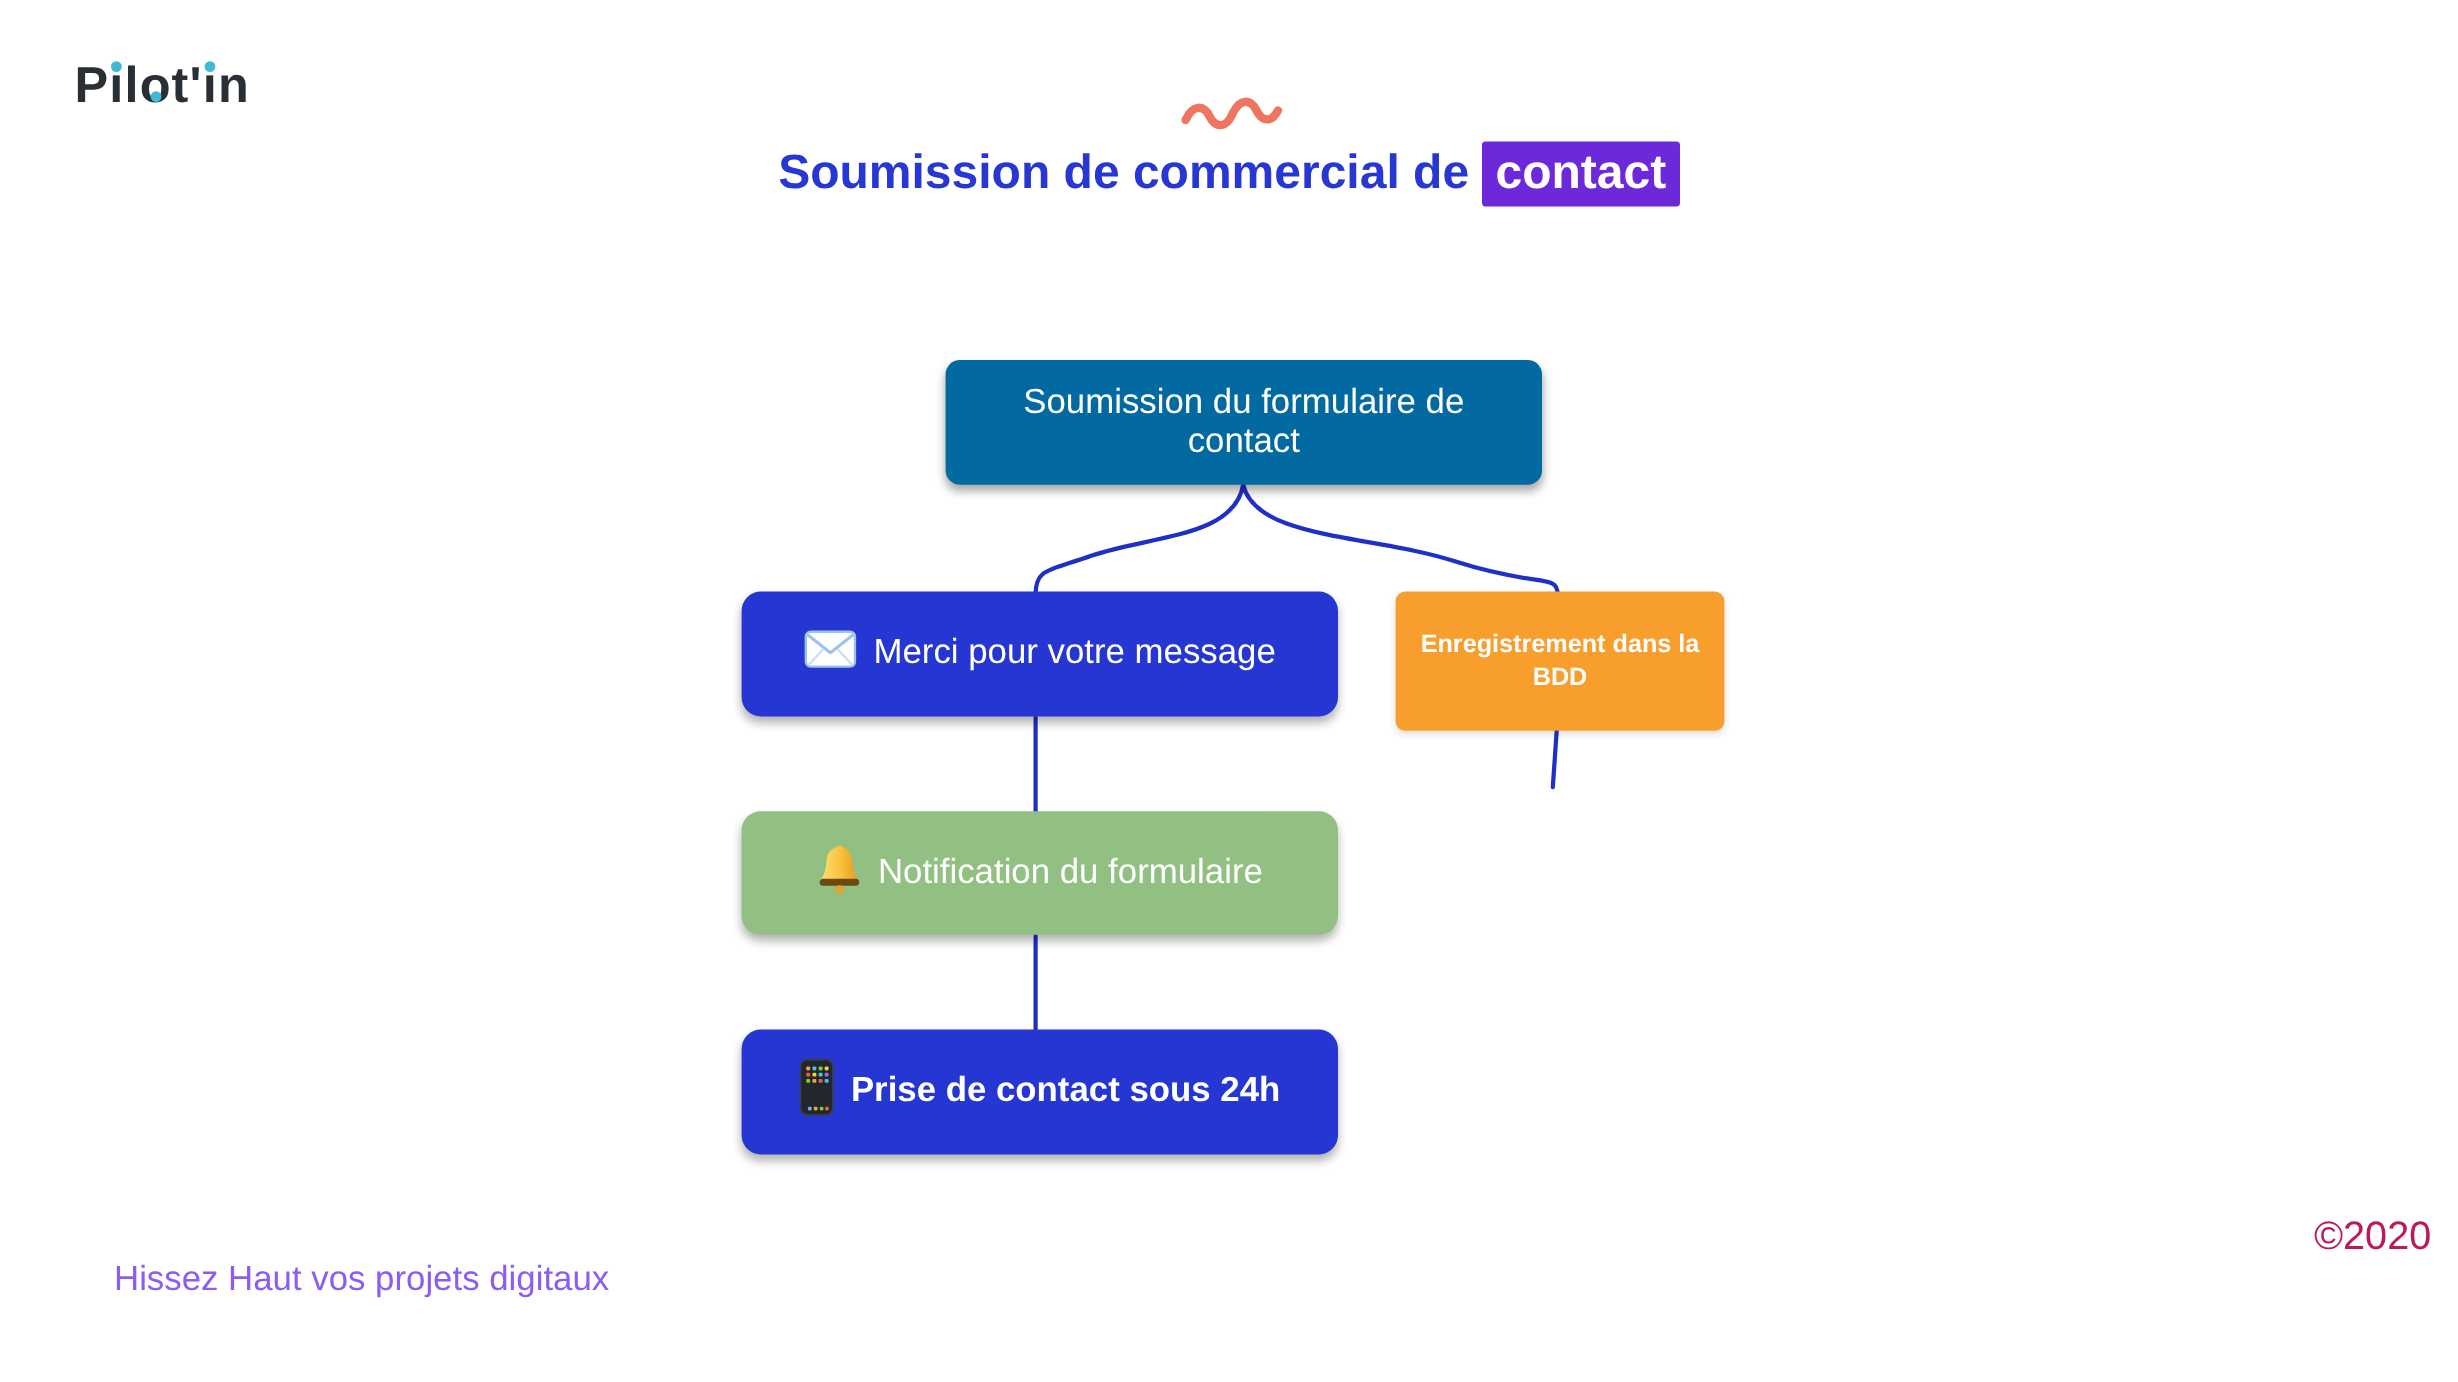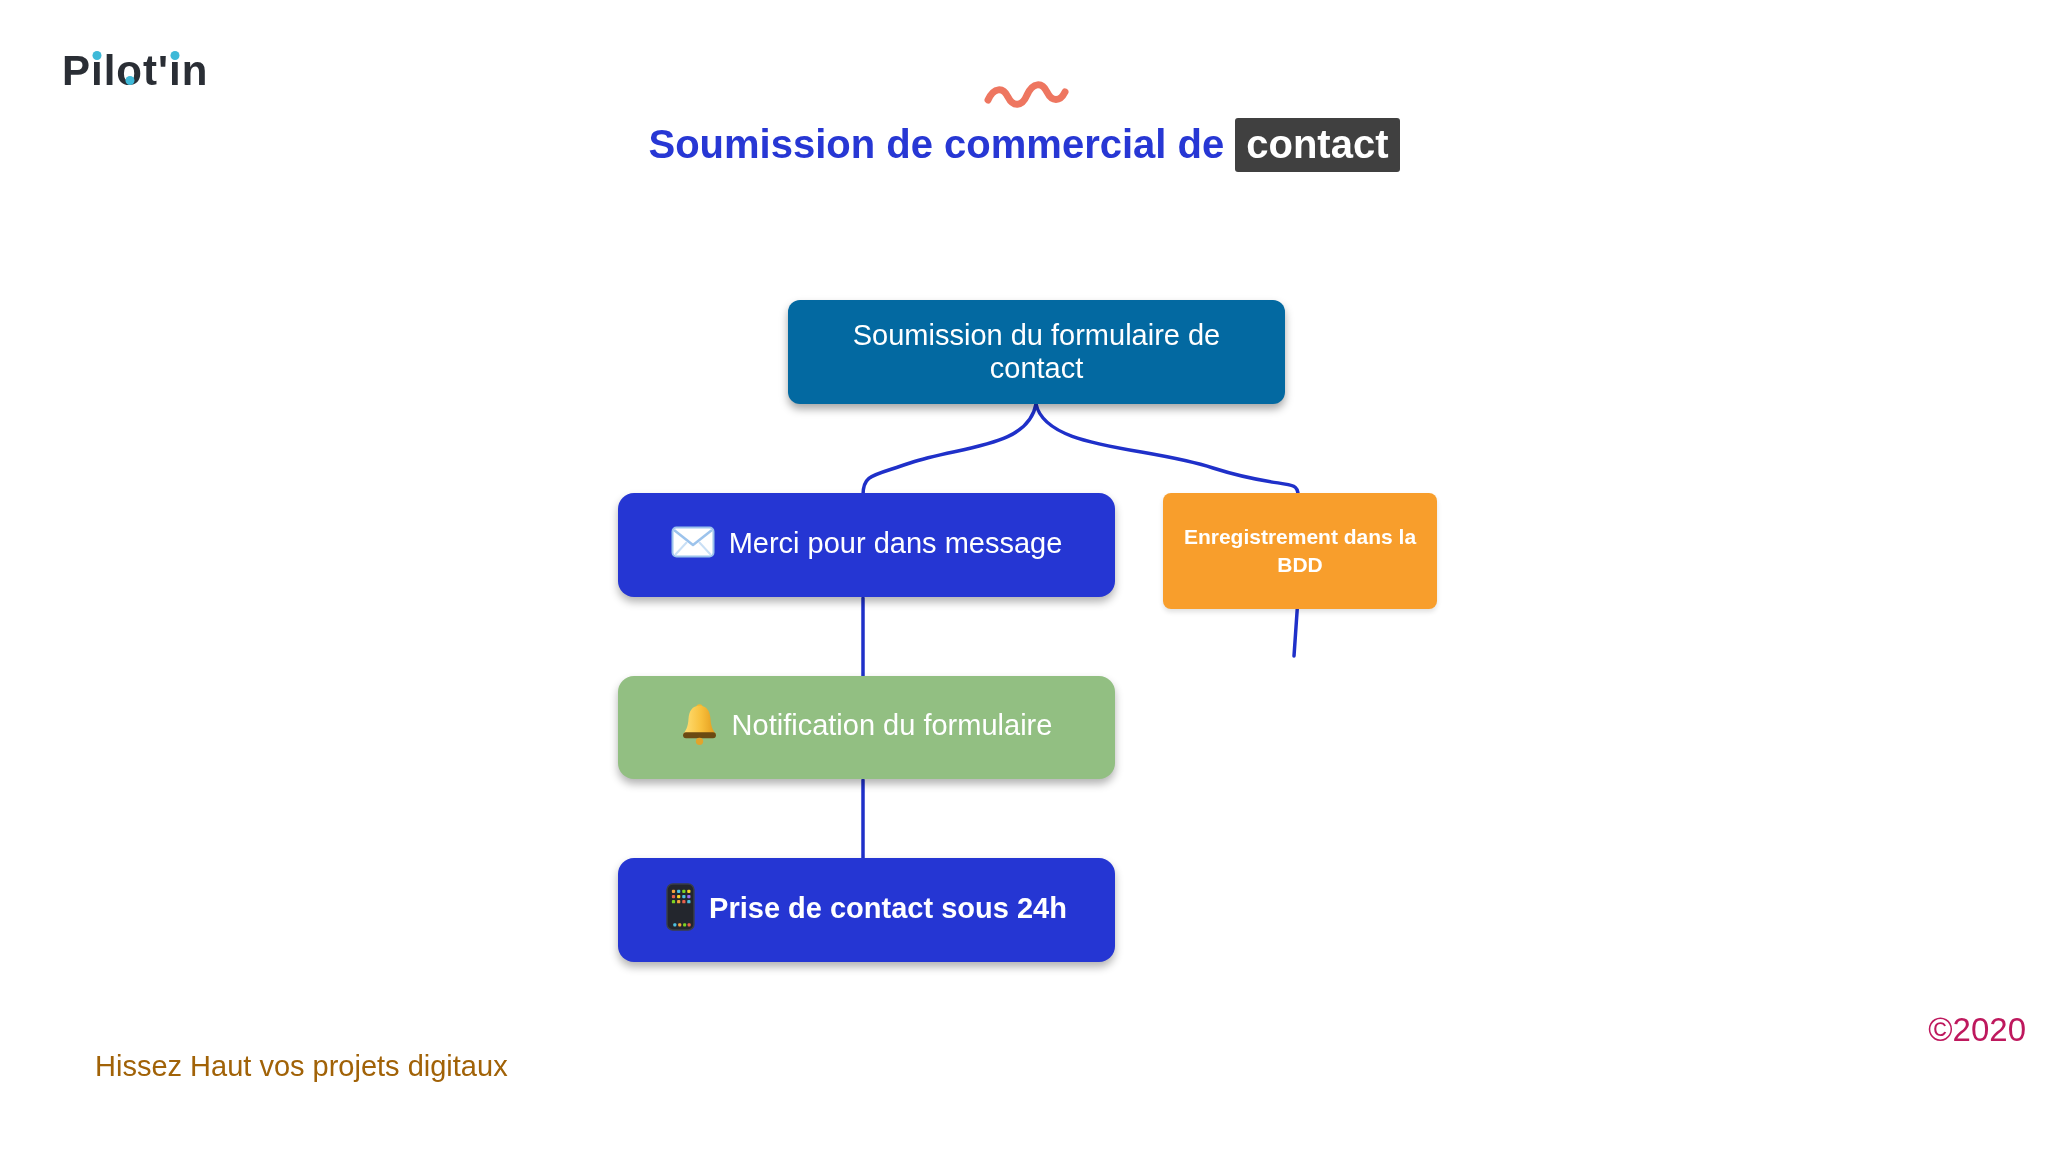--- a/index.html
+++ b/index.html
@@ -14,21 +14,21 @@
   .logo .seg{position:relative;display:inline-block;}
   .logo .dot{position:absolute;left:50%;transform:translateX(-50%);
              width:9px;height:9px;border-radius:50%;background:#3EB9D8;}
   .logo .tittle{top:1px;}
   .logo .odot{top:auto;bottom:7px;}
 
   
   .squiggle{position:absolute;left:980px;top:78px;}
   .title-row{position:absolute;left:0;top:122px;width:100%;text-align:center;
              font-size:40px;font-weight:700;color:#2737D4;}
-  .title-highlight{background:#404040;color:#ffffff;padding:4px 11px 6px 11px;
+  .title-highlight{background:#6d28d9;color:#ffffff;padding:4px 11px 6px 11px;
                    border-radius:3px;margin-left:11px;}
 
   
   .connectors{position:absolute;left:0;top:0;}
 
   
   .box{position:absolute;display:flex;align-items:center;justify-content:center;
        color:#ffffff;text-align:center;}
   .box .label-wrap{display:block;padding:0 18px;}
   .box .icon{display:inline-block;vertical-align:middle;}
@@ -44,21 +44,21 @@
            box-shadow:0 3px 5px rgba(0,0,0,.12);}
   .box-green{left:618px;top:676px;width:497px;height:103px;background:#92BF82;
              border-radius:16px;font-size:29px;box-shadow:0 5px 8px rgba(0,0,0,.3);}
   .box-crm{left:1163px;top:655px;width:274px;height:101px;background:#F89E2C;
            border-radius:24px;font-size:21px;font-weight:700;line-height:1.35;
            box-shadow:0 3px 5px rgba(0,0,0,.12);}
   .box-blue2{left:618px;top:858px;width:497px;height:104px;background:#2536D3;
              border-radius:16px;font-size:29px;box-shadow:0 5px 8px rgba(0,0,0,.3);font-weight:bold;}
 
   
-  .tagline{position:absolute;left:95px;top:1050px;font-size:29px;color:#a16207;}
+  .tagline{position:absolute;left:95px;top:1050px;font-size:29px;color:#8b5cf6;}
   .copyright{position:absolute;right:22px;top:1011px;font-size:33px;color:#be185d;}
 </style>
 </head>
 <body>
 
 <div class="canvas">
 
   <div class="logo">
     <span class="seg"><span>P</span></span>
     <span class="seg"><span>ı</span><i class="dot tittle"></i></span>
@@ -94,21 +94,21 @@
   </div>
 
   <div class="box box-blue1">
     <div class="label-wrap">
       <span class="icon lead">
         <svg width="44" height="32" viewBox="0 0 44 32">
           <rect x="1.5" y="1.5" width="41" height="29" rx="4" fill="#ffffff" stroke="#9CC3EC" stroke-width="2"></rect>
           <path d="M3 4 L22 19 L41 4" fill="none" stroke="#9CC3EC" stroke-width="2.5" stroke-linejoin="round"></path>
           <path d="M4 29 L16 16 M40 29 L28 16" fill="none" stroke="#C9DFF5" stroke-width="2"></path>
         </svg>
-      </span><span>Merci pour dans message</span>
+      </span><span>Merci pour votre message</span>
     </div>
   </div>
 
   <div class="box box-bdd">
     <div class="label-wrap">
       <span>Enregistrement dans la BDD</span>
     </div>
   </div>
 
   <div class="box box-green">

